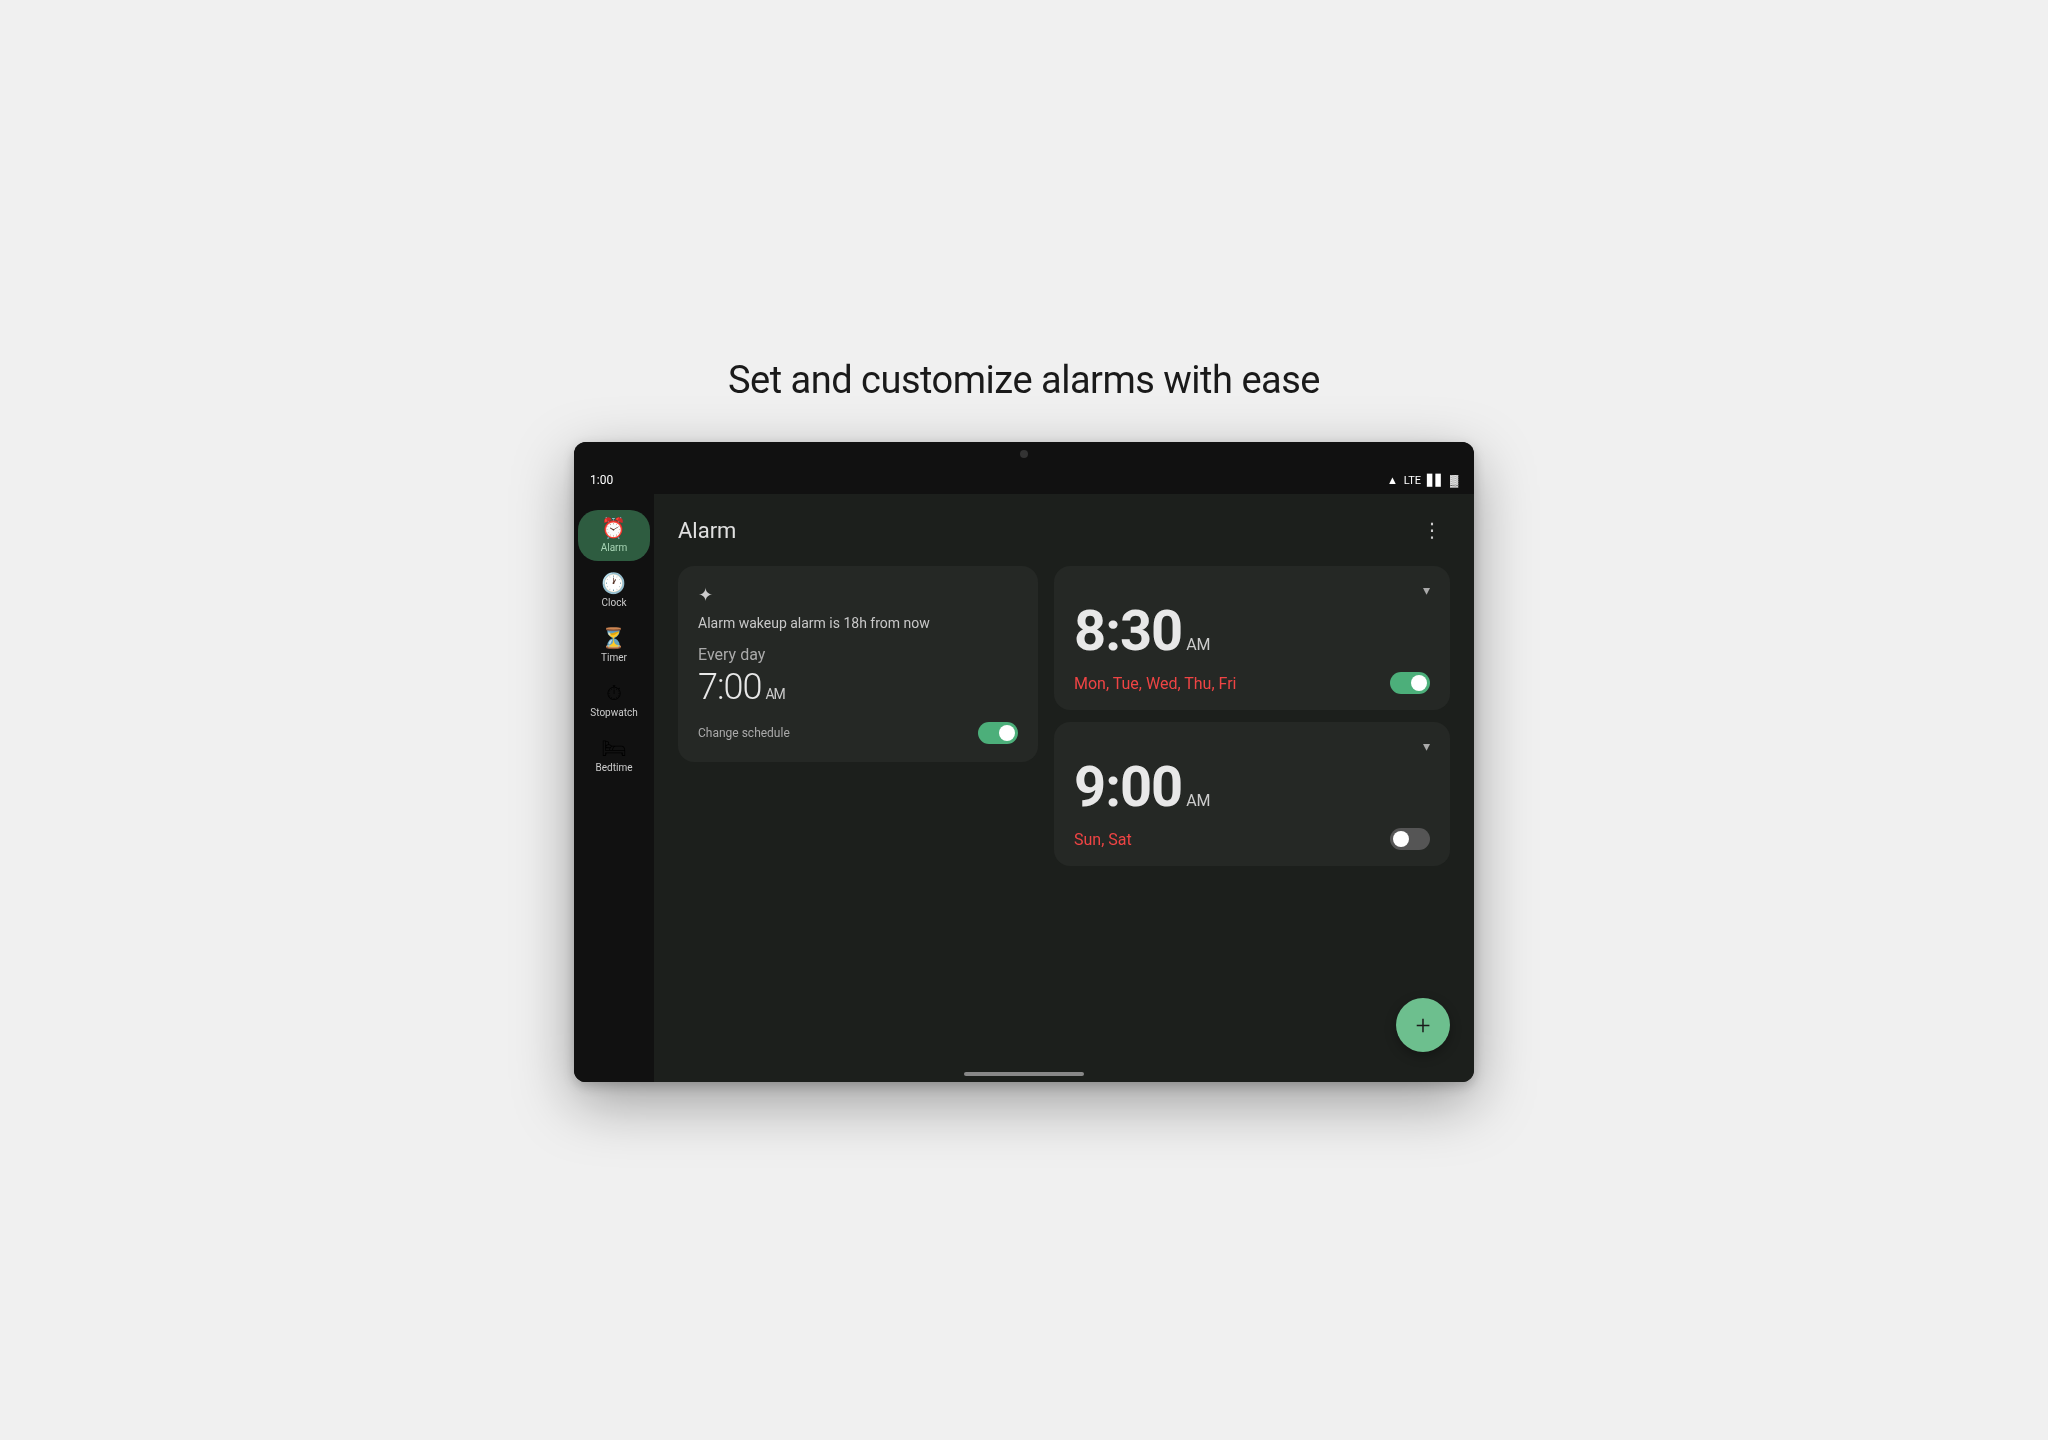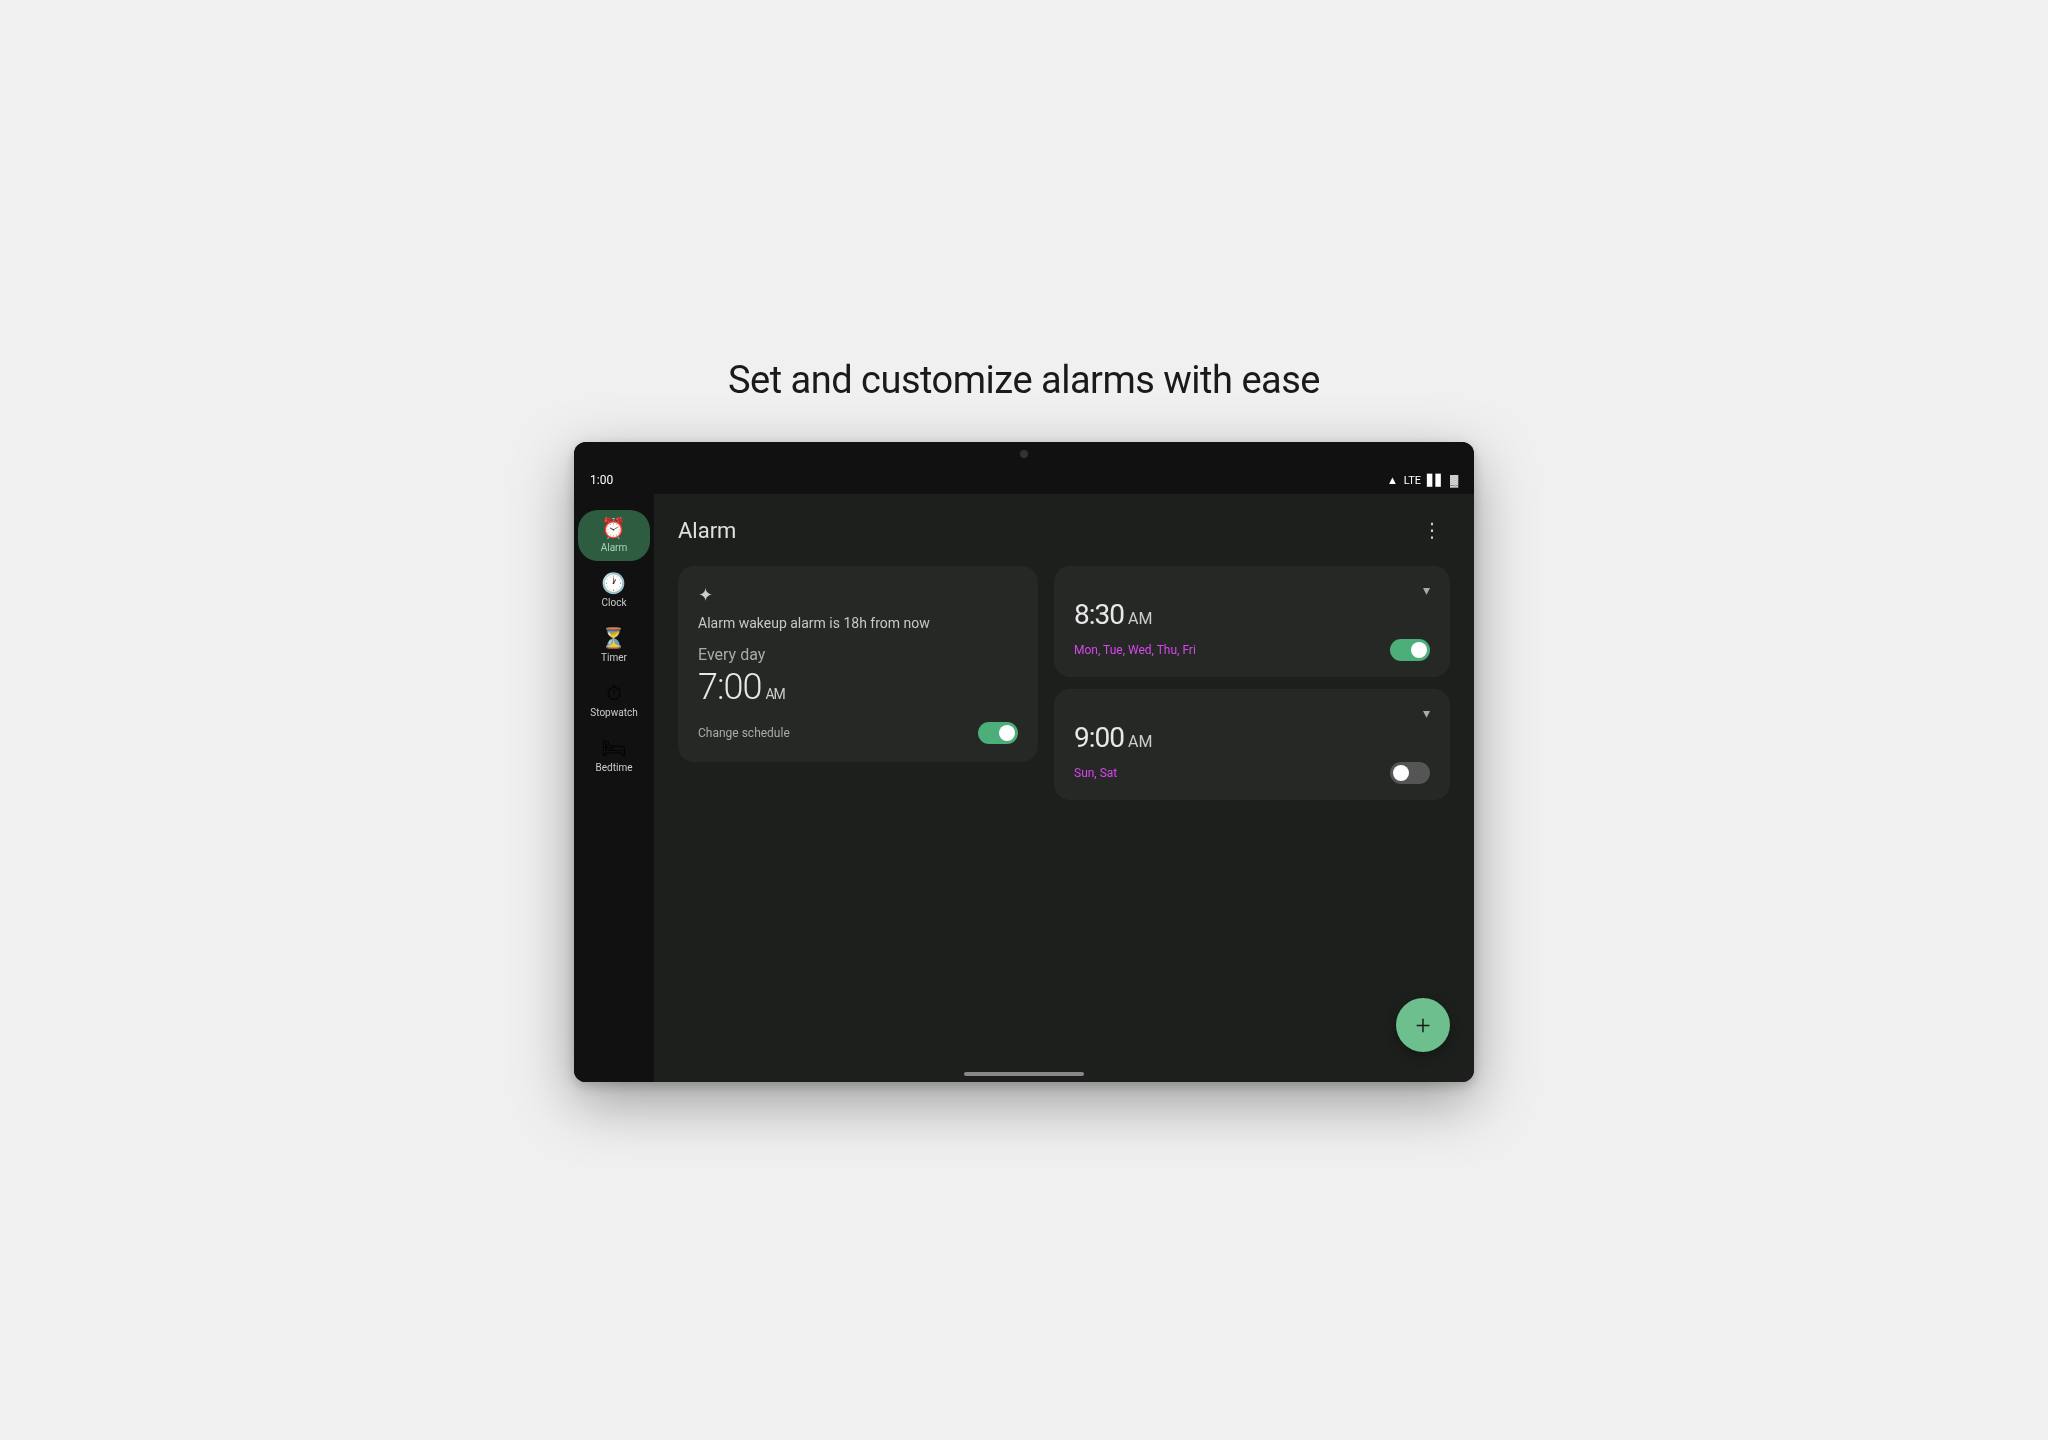--- a/index.html
+++ b/index.html
@@ -249,36 +249,36 @@
       cursor: pointer;
     }
     .alarm-time-row {
       display: flex;
       align-items: baseline;
       gap: 4px;
       margin-bottom: 8px;
     }
     .alarm-time-big {
       color: #e8e8e8;
-      font-size: 28px;
-      font-weight: 400;
+      font-size: 56px;
+      font-weight: 700;
       letter-spacing: -1px;
     }
     .alarm-ampm {
       color: #ccc;
       font-size: 16px;
     }
     .alarm-days-row {
       display: flex;
       align-items: center;
       justify-content: space-between;
     }
     .alarm-days {
-      color: #d946ef;
-      font-size: 12px;
+      color: #ef4444;
+      font-size: 16px;
     }
     .fab {
       width: 54px;
       height: 54px;
       border-radius: 50%;
       background: #6dbf8e;
       display: flex;
       align-items: center;
       justify-content: center;
       cursor: pointer;

